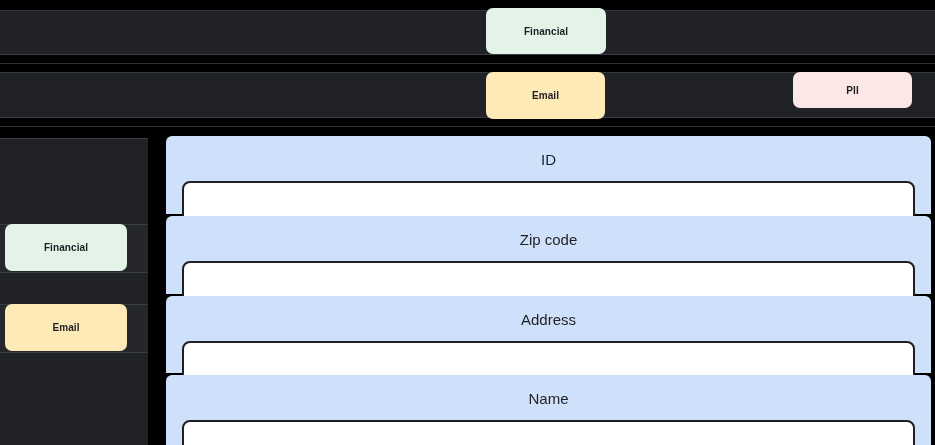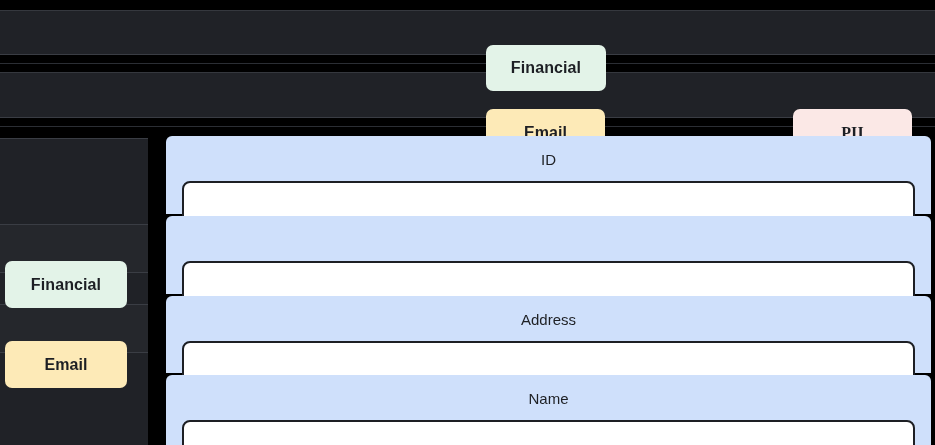--- a/index.html
+++ b/index.html
@@ -42,30 +42,29 @@
     background: #2b2e34;
   }
 
   
   .chip {
     position: absolute;
     display: flex;
     align-items: center;
     justify-content: center;
     border-radius: 7px;
-    font-size: 16px;
+    font-size: 10px;
     font-weight: bold;
     color: #1d1f24;
     letter-spacing: 0.1px;
     box-sizing: border-box;
-    margin-top: 37px;
   }
   .chip.financial-top { left: 486px; top: 8px;  width: 120px; height: 46px; }
   .chip.email-top     { left: 486px; top: 72px; width: 119px; height: 47px; }
-  .chip.pii-top       { left: 793px; top: 72px; width: 119px; height: 47px; font-family: Liberation Serif, serif; }
+  .chip.pii-top       { left: 793px; top: 72px; width: 119px; height: 36px; }
 
   .chip.financial-side { left: 5px; top: 224px; width: 122px; height: 47px; }
   .chip.email-side     { left: 5px; top: 304px; width: 122px; height: 47px; }
 
   
   .sidebar {
     position: absolute;
     left: 0;
     top: 138px;
     width: 148px;
@@ -174,20 +173,21 @@
 
     <div class="column">
       <div class="col-header">ID</div>
       <div class="cell r0"></div>
       <div class="cell r1"></div>
       <div class="cell r2"></div>
       <div class="cell r3"></div>
     </div>
 
     <div class="column">
+      <div class="col-header">Zip code</div>
       <div class="cell r0"></div>
       <div class="cell r1"></div>
       <div class="cell r2"></div>
       <div class="cell r3"></div>
     </div>
 
     <div class="column">
       <div class="col-header">Address</div>
       <div class="cell r0"></div>
       <div class="cell r1"></div>

